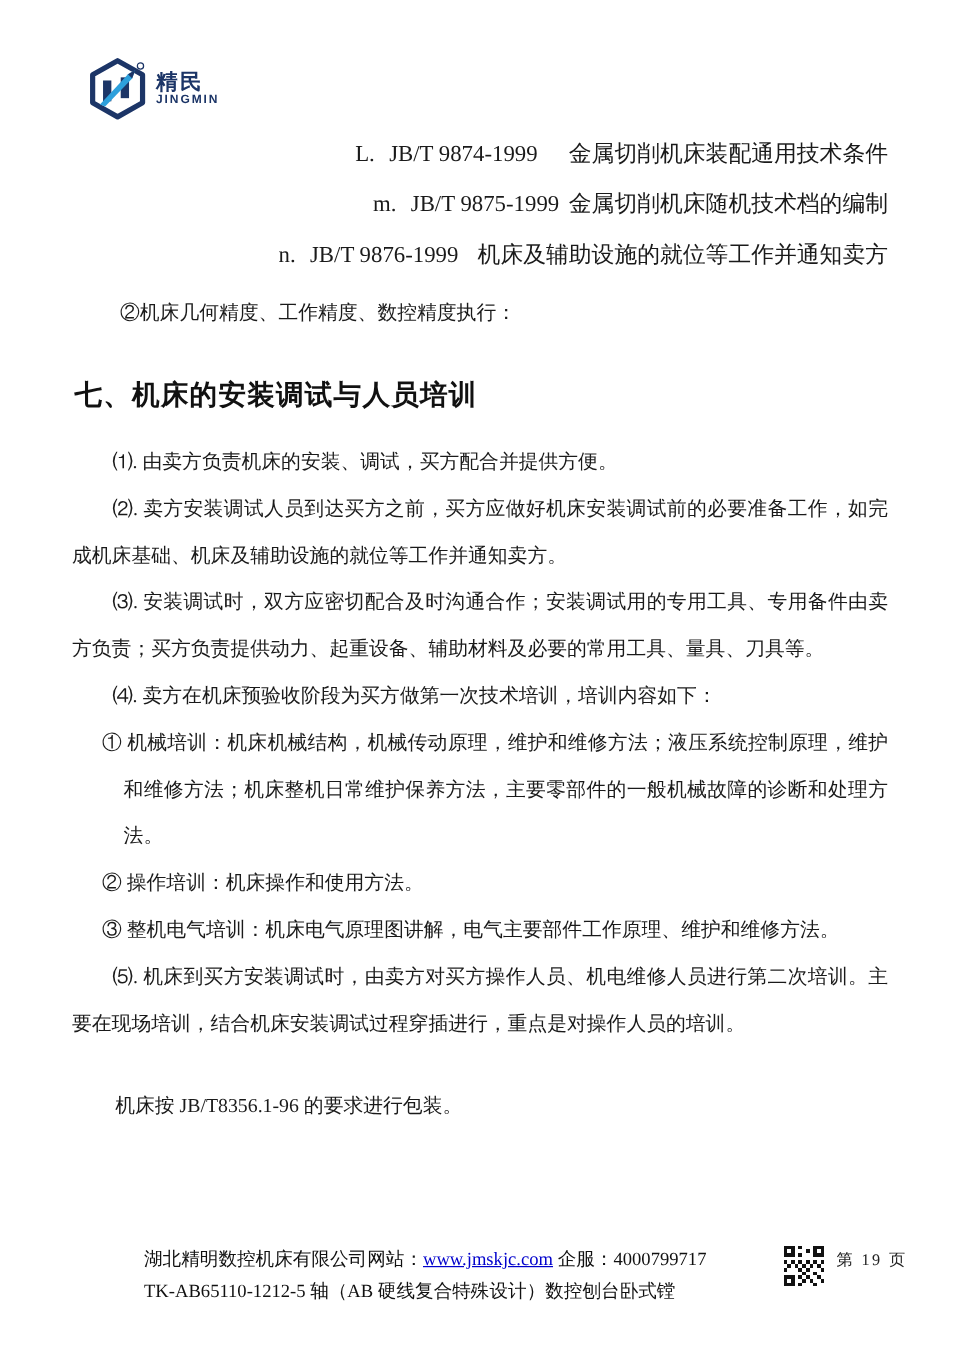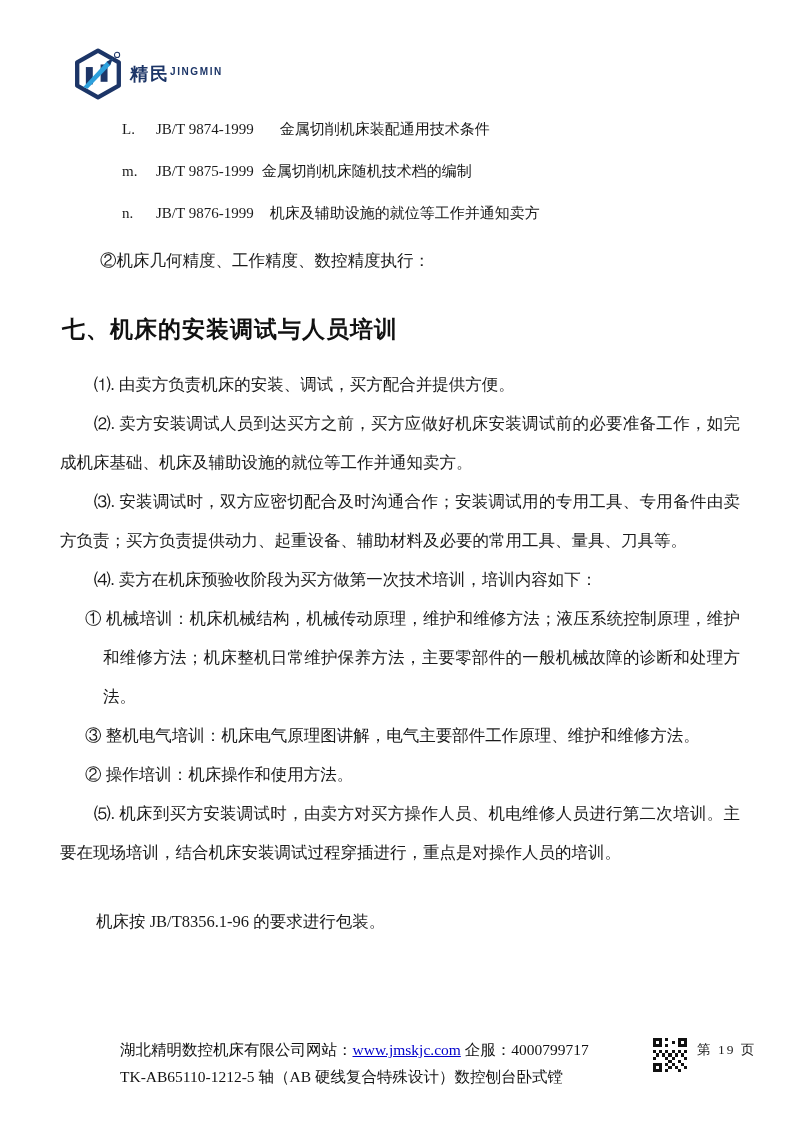--- a/index.html
+++ b/index.html
@@ -14,32 +14,32 @@
     overflow:hidden;
   }
   .content { padding:0 60px; }
 
   
   .logo-row {
     display:flex; align-items:center;
     padding-top:48px; margin-left:72px; height:100px;
   }
   .logo-mark { width:52px; height:52px; flex:0 0 auto; }
-  .logo-words { margin-left:6px; display:flex; flex-direction:row; line-height:1; }
+  .logo-words { margin-left:6px; display:flex; flex-direction:column; line-height:1; }
   .brand-cn {
     font-family:"Liberation Sans","DejaVu Sans",sans-serif;
     font-weight:bold; font-size:18px; color:#1c3567; letter-spacing:2px;
   }
   .brand-en {
     font-family:"Liberation Sans","DejaVu Sans",sans-serif;
     font-weight:bold; font-size:10px; color:#1c3567; letter-spacing:1.6px; margin-top:2px;
   }
 
   
-  .std-list { margin-top:8px; font-size:15px; }
+  .std-list { margin-top:8px; font-size:19px;text-align:right; }
   .std-item { line-height:42px; padding-left:62px; white-space:nowrap; }
   .std-marker { display:inline-block; min-width:22px; }
   .std-code { margin-left:12px; }
   .std-item:nth-child(1) .std-title { margin-left:26px; }
   .std-item:nth-child(2) .std-title { margin-left:8px; }
   .std-item:nth-child(3) .std-title { margin-left:16px; }
 
   .precision-note { margin-top:6px; padding-left:40px; line-height:42px; font-size:16.5px; }
   .precision-code { padding-left:73px; line-height:42px; font-size:16.5px; }
 
@@ -107,22 +107,22 @@
     <div class="precision-note">②机床几何精度、工作精度、数控精度执行：</div>
 
     <h1 class="sec-heading">七、机床的安装调试与人员培训</h1>
 
     <div class="body-block">
       <div class="para">⑴. 由卖方负责机床的安装、调试，买方配合并提供方便。</div>
       <div class="para">⑵. 卖方安装调试人员到达买方之前，买方应做好机床安装调试前的必要准备工作，如完成机床基础、机床及辅助设施的就位等工作并通知卖方。</div>
       <div class="para">⑶. 安装调试时，双方应密切配合及时沟通合作；安装调试用的专用工具、专用备件由卖方负责；买方负责提供动力、起重设备、辅助材料及必要的常用工具、量具、刀具等。</div>
       <div class="para">⑷. 卖方在机床预验收阶段为买方做第一次技术培训，培训内容如下：</div>
       <div class="train-item">① 机械培训：机床机械结构，机械传动原理，维护和维修方法；液压系统控制原理，维护和维修方法；机床整机日常维护保养方法，主要零部件的一般机械故障的诊断和处理方法。</div>
+      <div class="train-item">② 操作培训：机床操作和使用方法。</div>
       <div class="train-item">③ 整机电气培训：机床电气原理图讲解，电气主要部件工作原理、维护和维修方法。</div>
-      <div class="train-item">② 操作培训：机床操作和使用方法。</div>
       <div class="para">⑸. 机床到买方安装调试时，由卖方对买方操作人员、机电维修人员进行第二次培训。主要在现场培训，结合机床安装调试过程穿插进行，重点是对操作人员的培训。</div>
     </div>
 
     <div class="pack-body">机床按 JB/T8356.1-96 的要求进行包装。</div>
 
   </div>
 
   <div class="footer">
     <div class="footer-text">
       <div><span>湖北精明数控机床有限公司网站：</span><a class="website-link">www.jmskjc.com</a><span>  企服：</span><span>4000799717</span></div>

